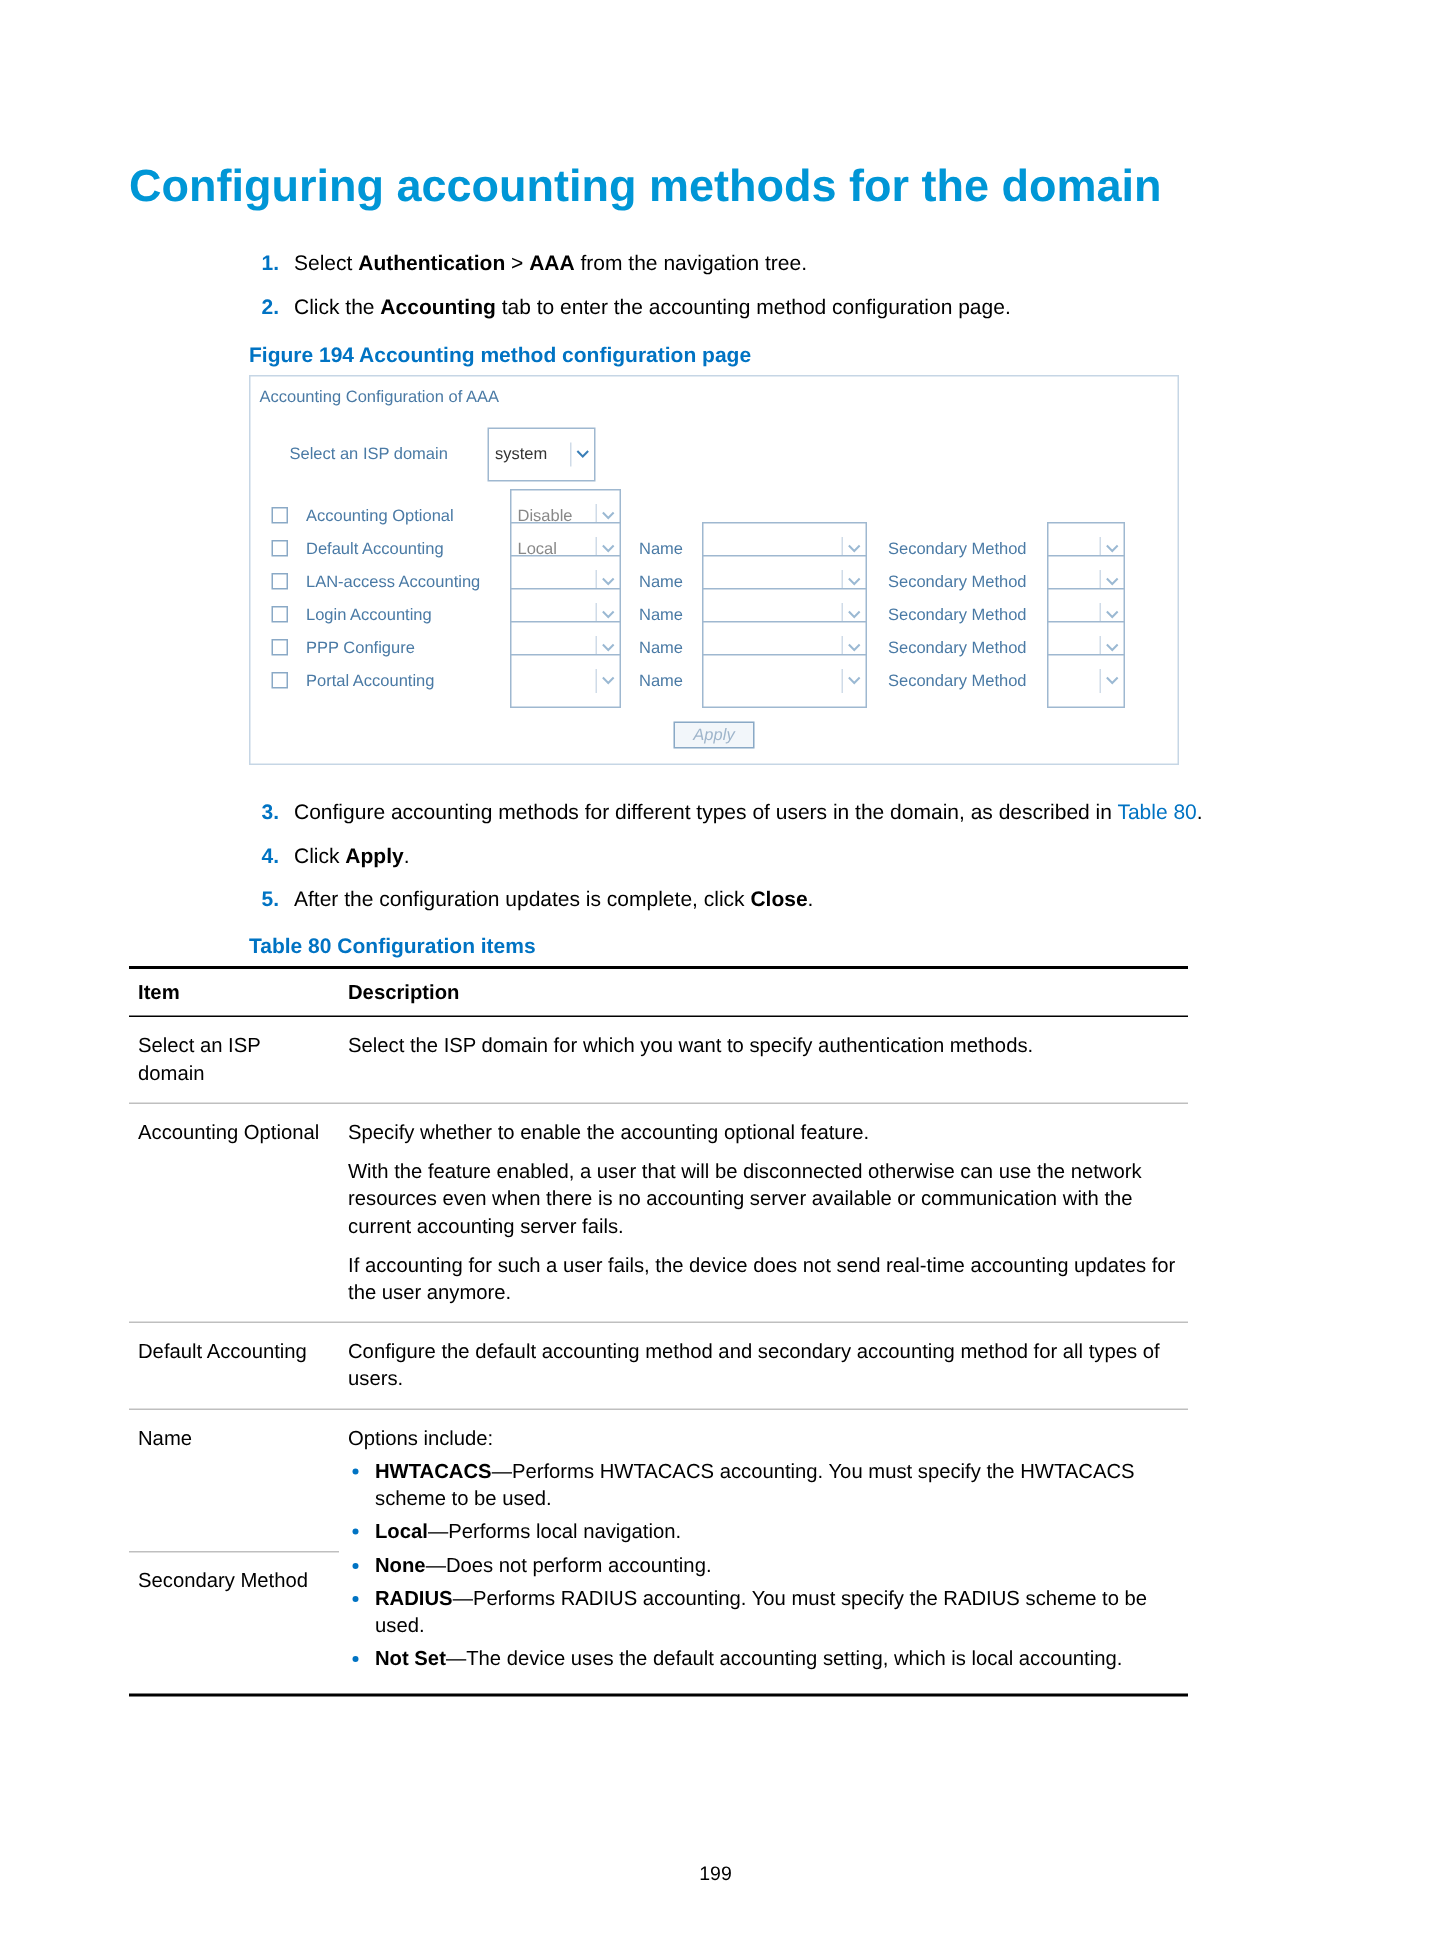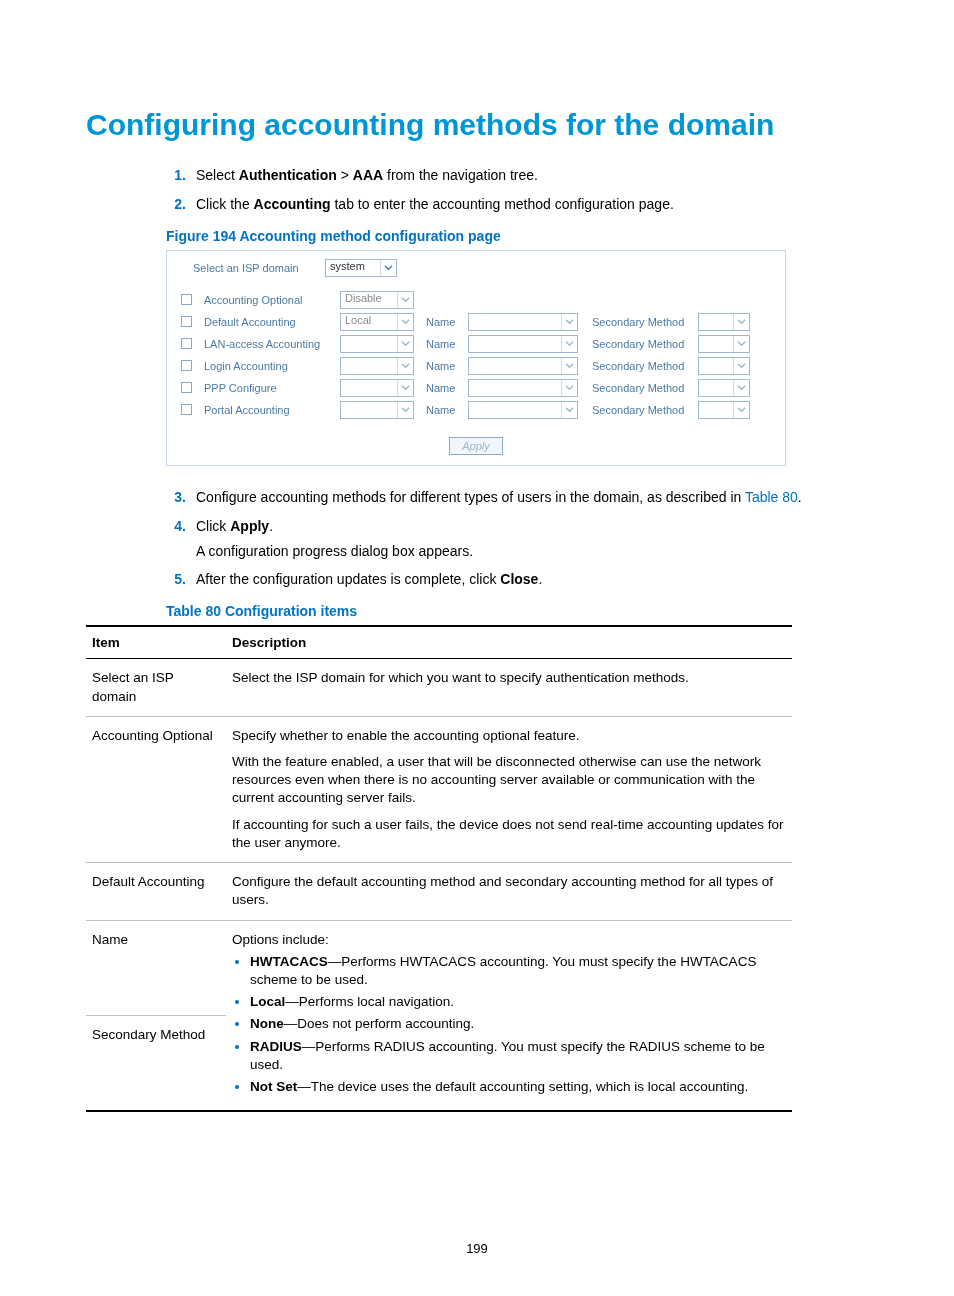--- a/index.html
+++ b/index.html
@@ -83,22 +83,22 @@
   .tab.sel{
     background:#3a90d7;color:#fff;border-bottom:1px solid #3a90d7;
   }
   .tabspacer{flex:1;border-bottom:1px solid var(--panel-border);}
   .legend{
     padding:8px 6px 6px 6px;color:var(--row-text);
   }
   .selrow{display:flex;align-items:center;padding:8px 20px 12px 26px;gap:12px;}
   .selrow label{width:120px;}
   .dd{
-    display:inline-flex;border:1px solid #9fb8d0;
-    background:#fff;height:18px;min-width:52px;
+    display:inline-flex;align-items:center;border:1px solid #9fb8d0;
+    background:#fff;height:36px;min-width:52px;
   }
   .dd.wide{min-width:72px;}
   .dd.med{min-width:110px;}
   .dd span.txt{flex:1;padding:0 4px;color:#888;}
   .dd span.txt.active{color:#333;}
   .dd .arrow{
     width:16px;height:16px;display:flex;align-items:center;justify-content:center;
     color:#7aa3c7;border-left:1px solid #cfdbe8;
   }
   .dd .arrow svg{width:9px;height:9px;}
@@ -150,20 +150,21 @@
     <span>Select </span><span class="bold">Authentication</span><span> &gt; </span><span class="bold">AAA</span><span> from the navigation tree.</span>
   </li>
   <li>
     <span>Click the </span><span class="bold">Accounting</span><span> tab to enter the accounting method configuration page.</span>
   </li>
 </ol>
 
 <div class="caption">Figure 194 Accounting method configuration page</div>
 
 <div class="panel">
+  <div class="legend">Accounting Configuration of AAA</div>
   <div class="selrow">
     <label>Select an ISP domain</label>
     <div class="dd wide">
       <span class="txt active">system</span>
       <span class="arrow">
           <svg viewBox="0 0 10 10">
             <path d="M1 3 L5 7 L9 3" fill="none" stroke="#3a7fb8" stroke-width="1.5"></path>
           </svg>
         </span>
     </div>
@@ -343,21 +344,20 @@
     <div class="apply">Apply</div>
   </div>
 </div>
 
 <ol class="steps" start="3" style="counter-reset:step 2">
   <li>
     <span>Configure accounting methods for different types of users in the domain, as described in </span><span class="xref">Table 80</span><span>.</span>
   </li>
   <li>
     <span>Click </span><span class="bold">Apply</span><span>.</span>
-    <div class="sub">A configuration progress dialog box appears.</div>
   </li>
   <li>
     <span>After the configuration updates is complete, click </span><span class="bold">Close</span><span>.</span>
   </li>
 </ol>
 
 <div class="caption">Table 80 Configuration items</div>
 
 <table class="cfg">
   <thead>

